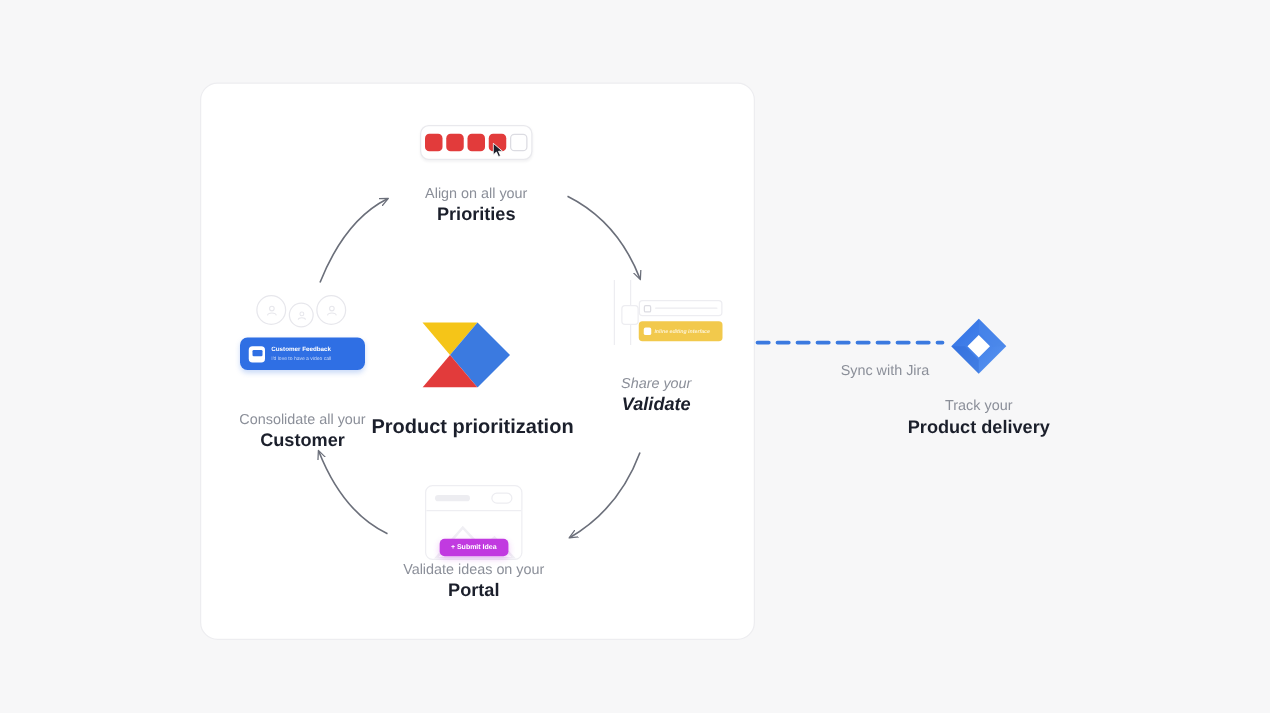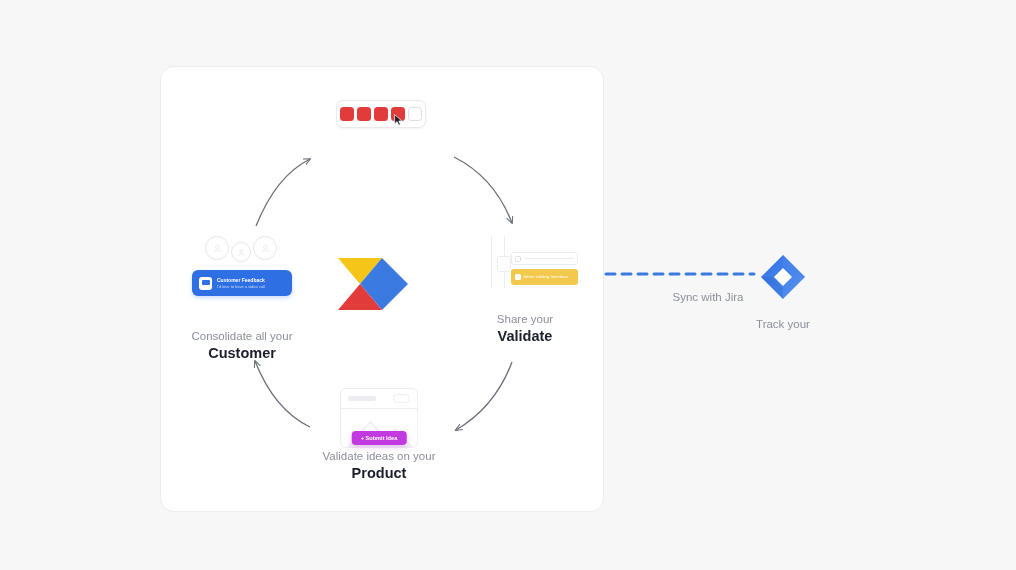--- a/index.html
+++ b/index.html
@@ -72,21 +72,21 @@
   .fb-icon::after {
     content: ""; position: absolute; left: 2.5px; top: 3px;
     width: 8px; height: 5px; background: #2f6fe4; border-radius: 1px;
   }
   .fb-text { text-align: left; overflow: hidden; }
   .fb-title { font-size: 5px; font-weight: 700; color: #ffffff; line-height: 7px; white-space: nowrap; }
   .fb-sub { font-size: 4px; font-weight: 400; color: #cddcf8; line-height: 6px; white-space: nowrap; }
   .insights-caption { margin-top: 32px; }
 
   
-  .roadmap-node { left: 455px; top: 236px; width: 140px; }
+  .roadmap-node { left: 455px; top: 224px; width: 140px; font-style: italic; }
   .roadmap-art { width: 105px; height: 52px; margin: 0 auto; position: relative; }
   .rm-col {
     position: absolute; top: 0; width: 1.4px; height: 52px; background: #ededf1;
   }
   .rm-col.c1 { left: 18px; }
   .rm-col.c2 { left: 31px; }
   .rm-stub {
     position: absolute; left: 24px; top: 20px; width: 14px; height: 16px;
     background: #fff; border: 1.4px solid #ededf1; border-radius: 3px;
   }
@@ -172,20 +172,24 @@
         <div class="prio-sq"></div>
         <div class="prio-sq"></div>
         <div class="prio-sq"></div>
         <div class="prio-sq"></div>
         <div class="prio-sq empty"></div>
       </div>
       <svg class="prio-cursor" viewBox="0 0 9 12">
         <path d="M0.6 0.6 L0.6 10 L3.1 7.6 L4.8 11.3 L6.4 10.5 L4.8 7 L8 7 Z" fill="#1b1f2b" stroke="#ffffff" stroke-width="0.7"></path>
       </svg>
     </div>
+    <div class="prio-caption">
+      <div class="caption-sm">Align on all your</div>
+      <div class="caption-lg">Priorities</div>
+    </div>
   </div>
 
   <div class="node insights-node">
     <div class="art" style="width:142px;">
       <div class="avatars">
         <div class="avatar-ring a1">
           <svg viewBox="0 0 24 24" width="13" height="13">
               <circle cx="12" cy="9" r="3.4" fill="none" stroke="#e7e7ec" stroke-width="1.6"></circle>
               <path d="M5.5 19 C6.5 14.5 17.5 14.5 18.5 19" fill="none" stroke="#e7e7ec" stroke-width="1.6"></path>
             </svg>
@@ -247,30 +251,31 @@
         <svg class="pt-mountain" viewBox="0 0 78 40">
           <path d="M8 40 L30 15 L46 32 L56 23 L72 40 Z" fill="none" stroke="#f0eff4" stroke-width="2"></path>
         </svg>
       </div>
       <div class="submit-btn">
         <span>+ Submit Idea</span>
       </div>
     </div>
     <div class="portal-caption">
       <div class="caption-sm">Validate ideas on your</div>
-      <div class="caption-lg">Product</div>
+      <div class="caption-lg">Portal</div>
     </div>
   </div>
 
   <div class="node center-node">
     <svg class="center-logo" viewBox="0 0 84 54">
       <path d="M2 2 L46 2 L24 28 Z" fill="#f5c518"></path>
       <path d="M24 28 L46 2 L72 28 L46 54 Z" fill="#3b7ae0"></path>
       <path d="M2 54 L24 28 L46 54 Z" fill="#e23b3b"></path>
     </svg>
+    <div class="center-caption">Product prioritization</div>
   </div>
 
   <svg class="sync-line" viewBox="0 0 152 8">
     <line x1="2" y1="4" x2="150" y2="4" stroke="#3b7ae0" stroke-width="3" stroke-linecap="round" stroke-dasharray="9 7"></line>
   </svg>
   <div class="sync-label">Sync with Jira</div>
 
   <div class="node jira-node">
     <svg class="jira-logo" viewBox="0 0 46 46">
       <defs>
@@ -279,16 +284,17 @@
             <stop offset="1" stop-color="#5b96f0"></stop>
         </linearGradient>
       </defs>
       <path d="M23 1 L45 23 L23 45 L1 23 Z" fill="url(#jg1)"></path>
       <path d="M23 14 L32 23 L23 32 L14 23 Z" fill="#ffffff"></path>
       <path d="M23 1 L45 23 L34 23 L23 12 Z" fill="#4a87ea" opacity=".55"></path>
       <path d="M1 23 L12 23 L23 34 L23 45 Z" fill="#2a63d0" opacity=".35"></path>
     </svg>
     <div class="jira-caption">
       <div class="caption-sm">Track your</div>
+      <div class="caption-lg">Product delivery</div>
     </div>
   </div>
 
 </div>
 
 </body></html>

